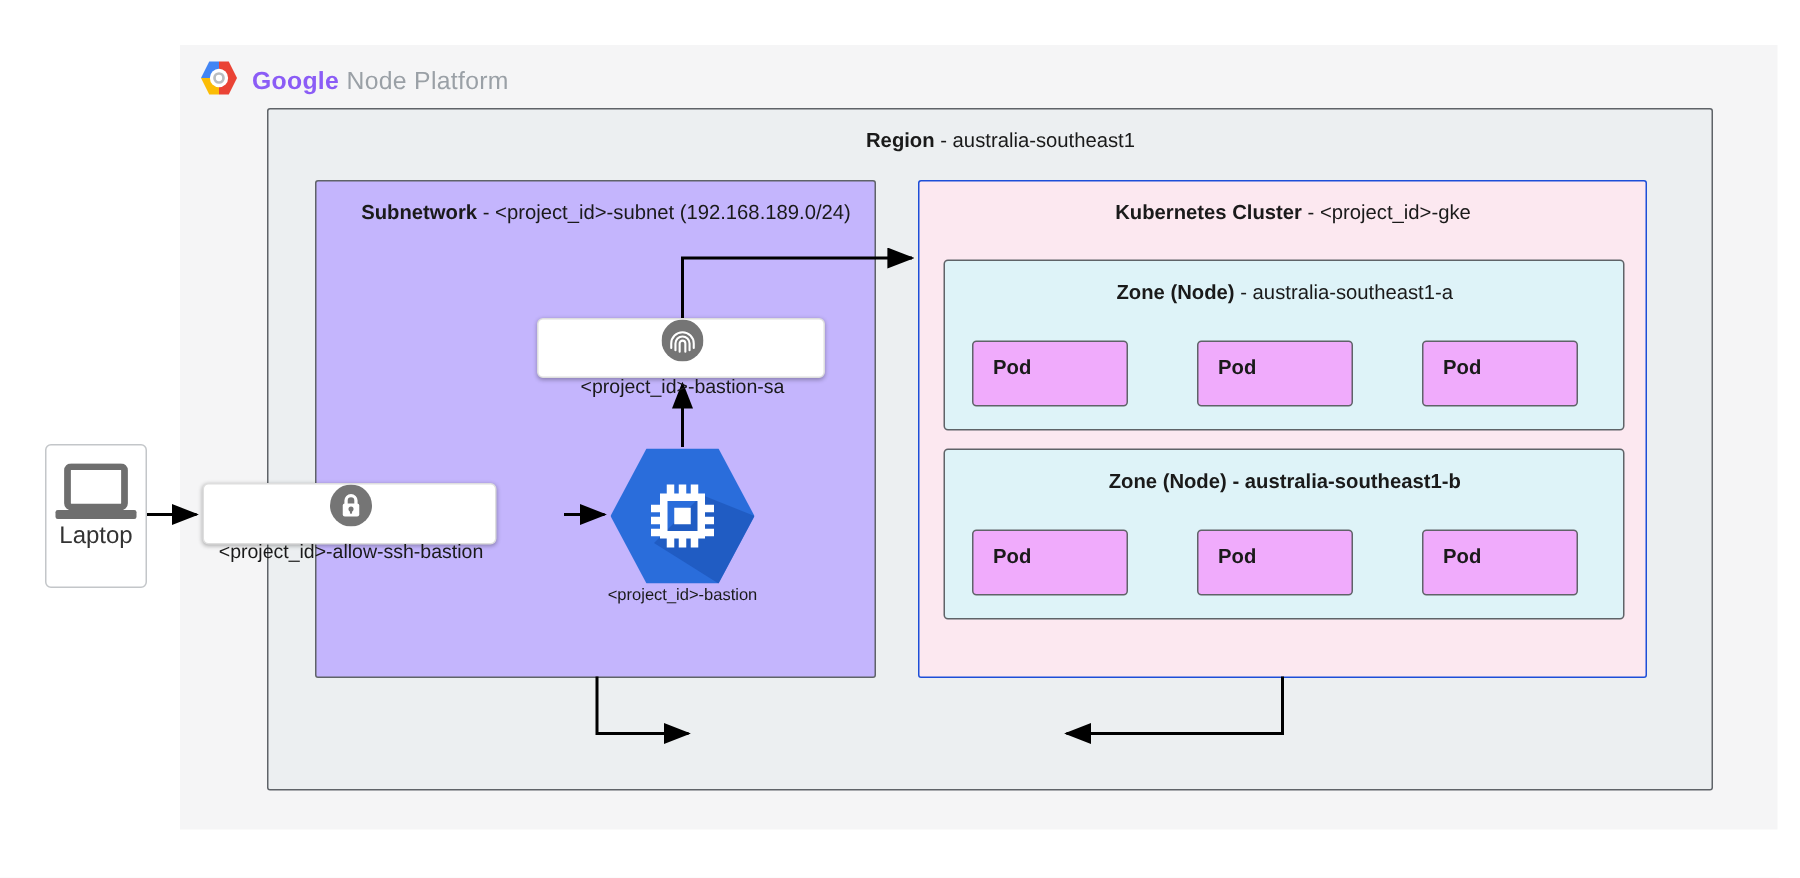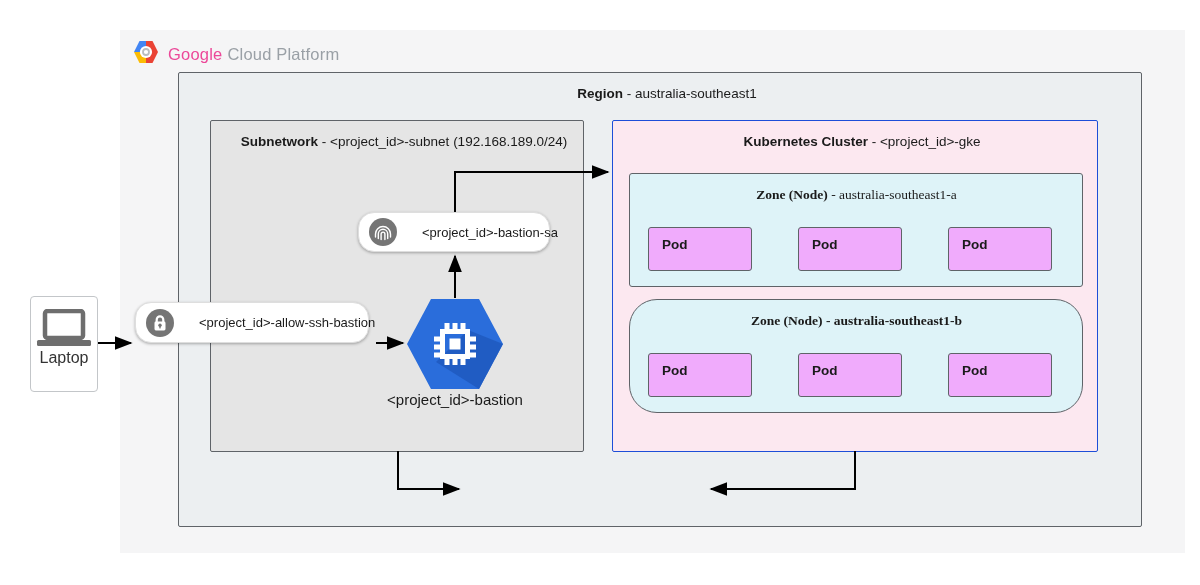--- a/index.html
+++ b/index.html
@@ -3,48 +3,48 @@
 <meta charset="utf-8">
 <style>
   html,body{margin:0;padding:0;background:#ffffff;}
   body{font-family:"Liberation Sans",sans-serif;color:#1a1a1a;}
   .stage{position:relative;width:1200px;height:585px;background:#ffffff;overflow:hidden;}
   .panel{position:absolute;left:120px;top:30px;width:1065px;height:523px;background:#f5f5f6;}
 
   
   .logo{position:absolute;left:133px;top:40px;display:flex;align-items:center;gap:9px;}
   .logo-text{font-size:16.5px;letter-spacing:.2px;}
-  .logo-text .g1{color:#ec4899;font-weight:400;}
+  .logo-text .g1{color:#8b5cf6;font-weight:700;}
   .logo-text .g2{color:#9aa0a6;font-weight:400;margin-left:5px;}
 
   
   .region{position:absolute;left:178px;top:72px;width:962px;height:453px;background:#eceff1;border:1px solid #5f6368;border-radius:2px;}
-  .subnet{position:absolute;left:210px;top:120px;width:372px;height:330px;background:#e5e5e5;border:1px solid #5f6368;border-radius:2px;}
+  .subnet{position:absolute;left:210px;top:120px;width:372px;height:330px;background:#c4b5fd;border:1px solid #5f6368;border-radius:2px;}
   .cluster{position:absolute;left:612px;top:120px;width:484px;height:330px;background:#fce8f0;border:1px solid #1d4ed8;border-radius:2px;}
   .zone{position:absolute;left:16px;width:452px;height:112px;background:#def3f8;border:1px solid #5f6368;border-radius:3px;}
-  .zone.a{top:52px;} .zone.b{top:178px;border-radius:28px;}
+  .zone.a{top:52px;} .zone.b{top:178px;}
   .pod{position:absolute;top:53px;width:104px;height:44px;background:#f0abfc;border:1px solid #5f6368;border-radius:3px;
        font-weight:700;font-size:13.5px;padding:9px 0 0 13px;box-sizing:border-box;}
   .pod.p0{left:18px;} .pod.p1{left:168px;} .pod.p2{left:318px;}
   .box-title{font-size:13.5px;padding:13px 0 0 14px;white-space:nowrap;text-align:center;}
-  .zone .box-title{padding:13px 14px 0 15px;font-family:Liberation Serif, serif;}
+  .zone .box-title{padding:13px 14px 0 15px;}
   .b{font-weight:700;}
 
   
-  .node-box{position:absolute;background:#ffffff;border:1px solid #dedede;border-radius:16px;
-            box-shadow:0 1px 3px rgba(0,0,0,.30);display:flex;align-items:center;gap:25px;
-            padding:0 8px 0 10px;box-sizing:border-box;font-size:13px;white-space:nowrap;z-index:8;}
+  .node-box{position:absolute;background:#ffffff;border:1px solid #dedede;border-radius:4px;
+            box-shadow:0 1px 3px rgba(0,0,0,.30);display:flex;align-items:center;gap:9px;
+            padding:0 8px 0 10px;box-sizing:border-box;font-size:13px;white-space:nowrap;z-index:8;flex-direction:column;}
   .node-sa{left:358px;top:212px;width:192px;height:40px;}
-  .node-fw{left:135px;top:302px;width:234px;height:41px;}
+  .node-fw{left:135px;top:322px;width:196px;height:41px;}
   .node-router{left:463px;top:469px;width:244px;height:40px;}
   .icon-circle{flex:0 0 auto;width:28px;height:28px;}
 
   
   .hex{position:absolute;left:407px;top:299px;width:96px;height:90px;z-index:8;}
-  .hex-label{position:absolute;left:355px;top:391px;width:200px;text-align:center;font-size:15px;}
+  .hex-label{position:absolute;left:355px;top:391px;width:200px;text-align:center;font-size:11px;}
 
   
   .laptop{position:absolute;left:30px;top:296px;width:66px;height:94px;background:#ffffff;border:1px solid #c3c6c9;
           border-radius:4px;z-index:8;}
   .laptop svg{position:absolute;left:3px;top:12px;}
   .laptop-label{position:absolute;left:0;top:52px;width:100%;text-align:center;font-size:16px;color:#333;}
 
   
   .edges{position:absolute;left:0;top:0;width:1200px;height:585px;z-index:6;pointer-events:none;}
 </style>
@@ -58,21 +58,21 @@
   <div class="logo">
     <span>
       <svg width="26" height="24" viewBox="0 0 26 24">
         <polygon points="1,12 6.5,1 13,1 13,12" fill="#4285f4"></polygon>
         <polygon points="13,1 19.5,1 25,12 19.5,23 13,23 13,12" fill="#ea4335"></polygon>
         <polygon points="1,12 13,12 13,23 6.5,23" fill="#fbbc05"></polygon>
         <circle cx="13" cy="12" r="6.1" fill="#ffffff"></circle>
         <circle cx="13" cy="12" r="3" fill="none" stroke="#b9bdc1" stroke-width="1.8"></circle>
       </svg>
     </span>
-    <span class="logo-text"><span class="g1">Google</span><span class="g2">Cloud Platform</span></span>
+    <span class="logo-text"><span class="g1">Google</span><span class="g2">Node Platform</span></span>
   </div>
 
   <div class="region">
     <div class="box-title"><span class="b">Region</span><span> - australia-southeast1</span></div>
   </div>
 
   <div class="subnet">
     <div class="box-title"><span class="b">Subnetwork</span><span> - &lt;project_id&gt;-subnet (192.168.189.0/24)</span></div>
   </div>
 

